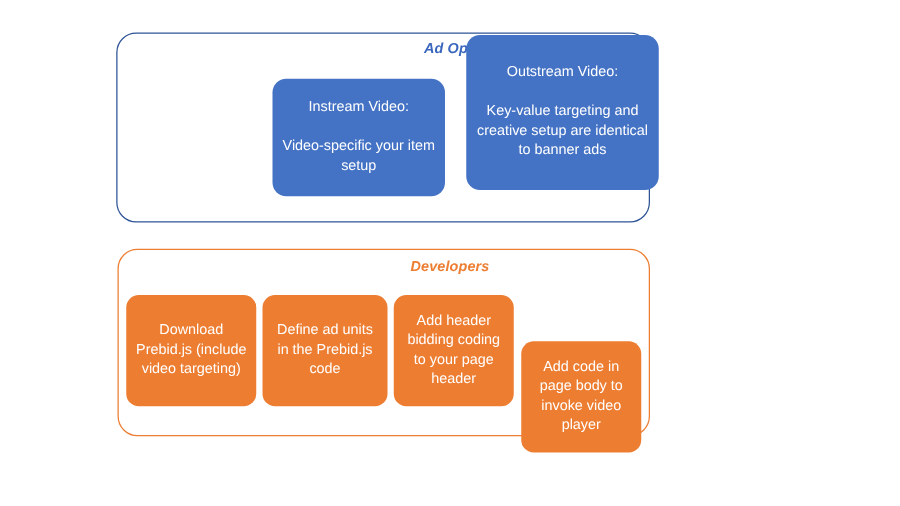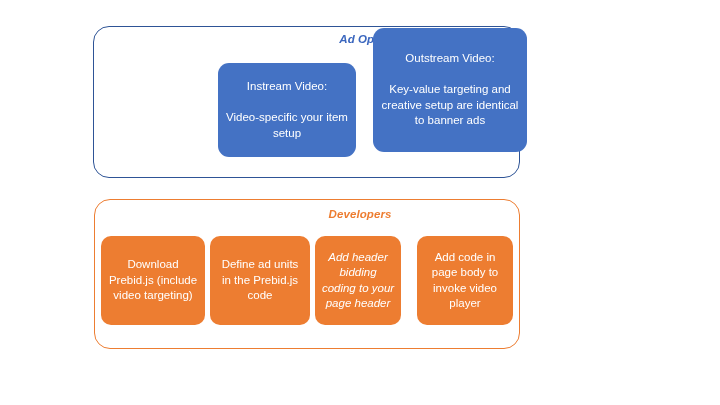--- a/index.html
+++ b/index.html
@@ -112,22 +112,22 @@
     height: 124px;
     text-align: center;
   }
 
   .card-dev {
     top: 236px;
     height: 89px;
   }
   .dev-1 { left: 101px;  width: 104px; }
   .dev-2 { left: 210px;  width: 100px; }
-  .dev-3 { left: 315px;  width: 86px; font-style: italic;  }
-  .dev-4 { left: 417px;  width: 96px;  }
+  .dev-3 { left: 315px;  width: 96px;  }
+  .dev-4 { left: 417px;  width: 96px; margin-top: 37px;  }
 
   .card-text {
     display: block;
     width: 100%;
     white-space: pre-line;
   }
 </style>
 </head>
 <body>
 

